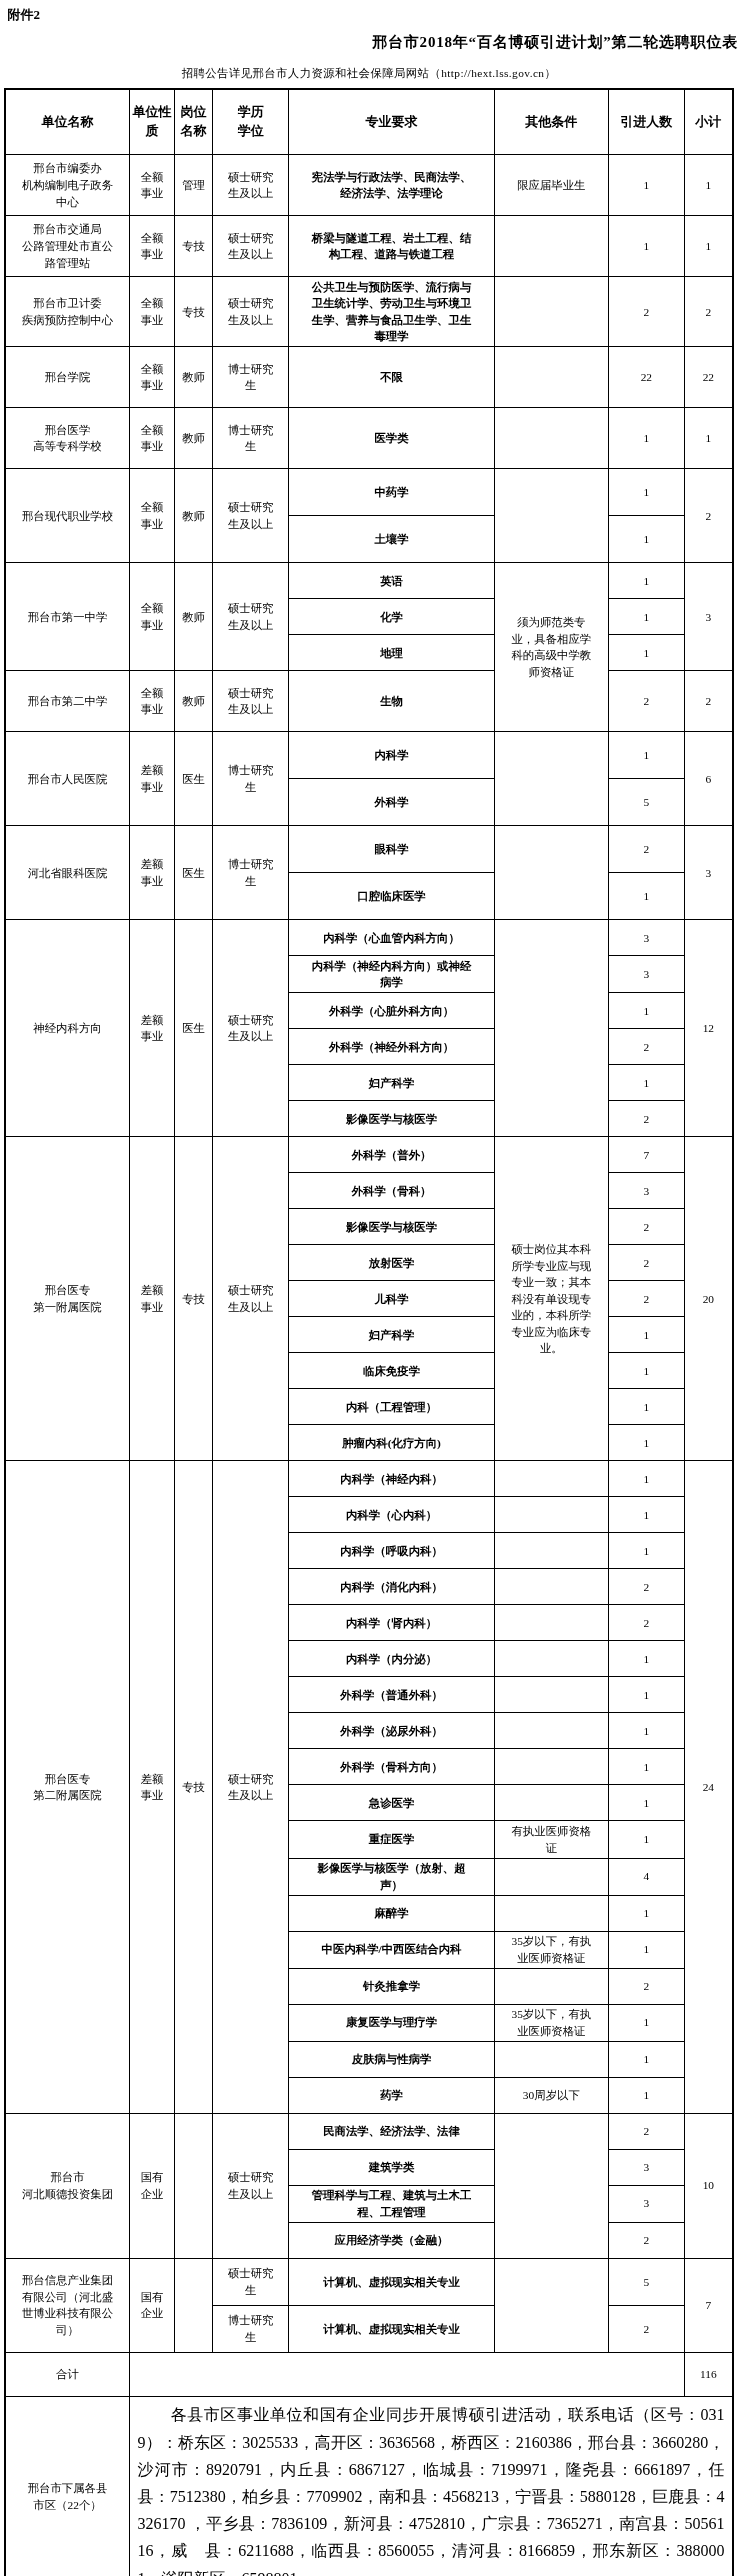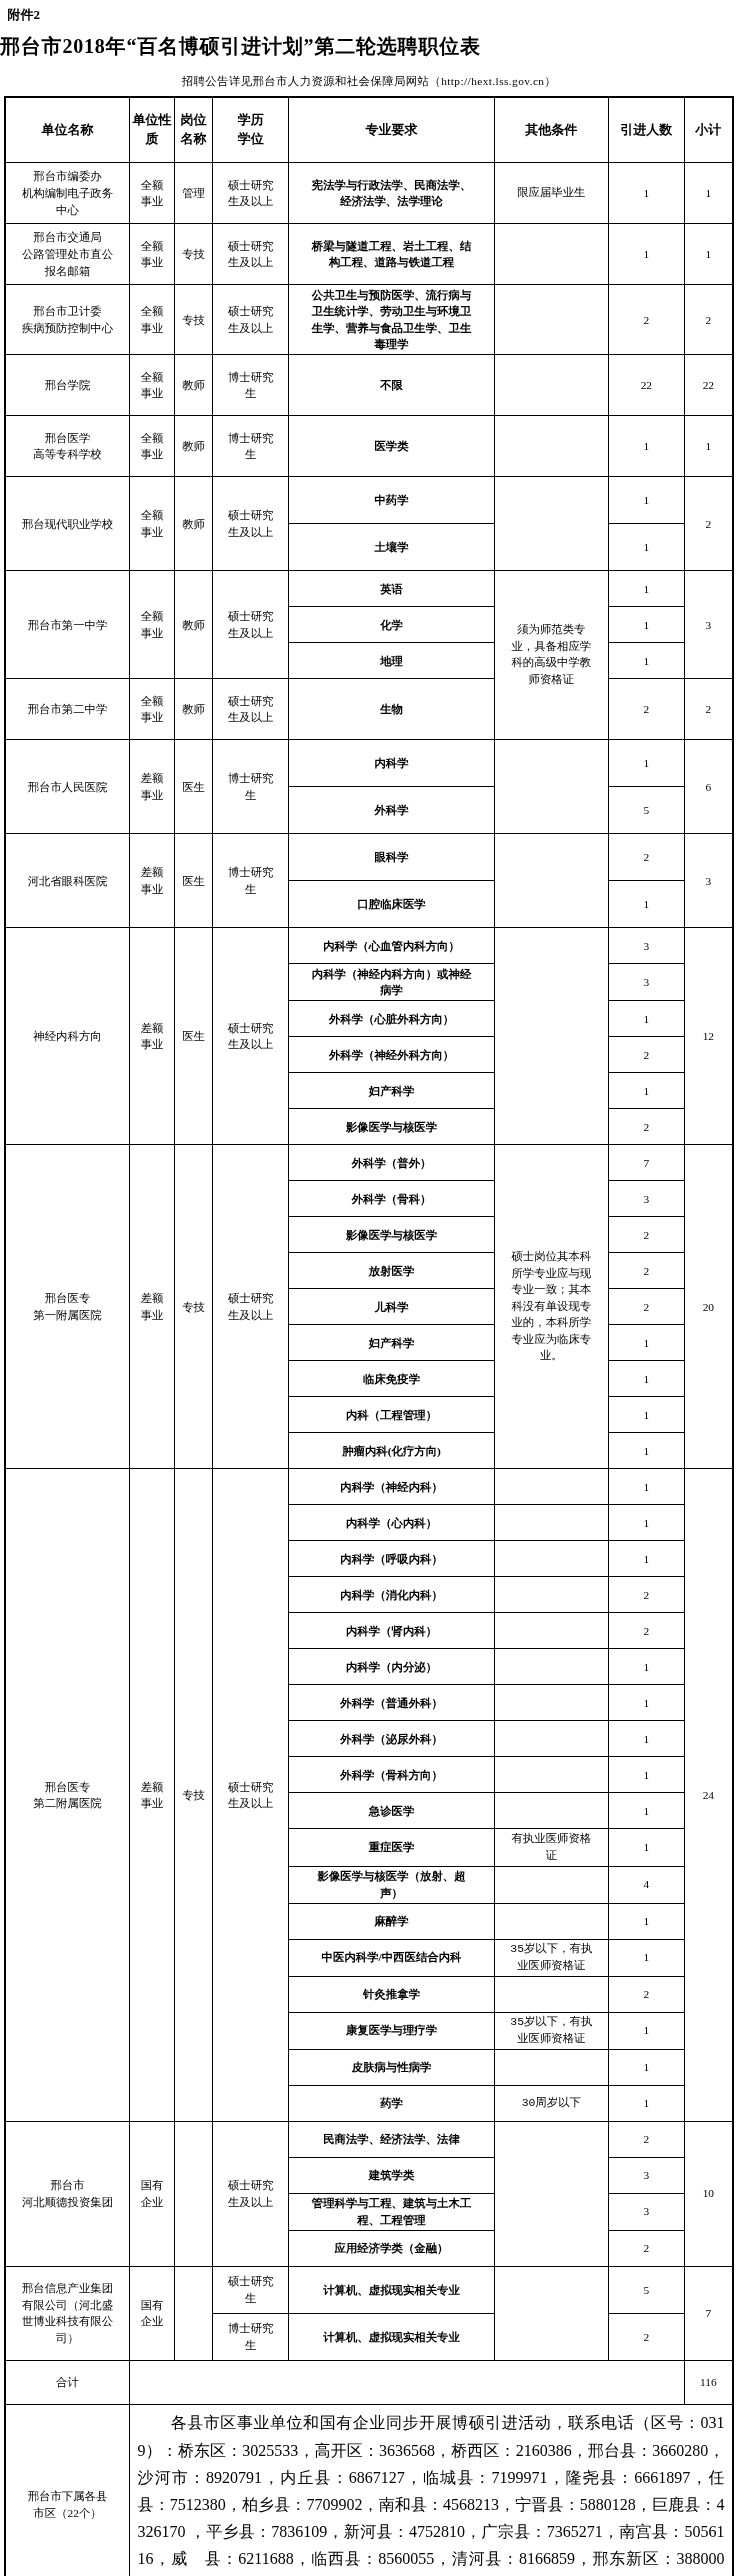--- a/index.html
+++ b/index.html
@@ -1,25 +1,25 @@
 <!DOCTYPE html>
 <html lang="zh" style="font-size:12px"><head>
 <meta charset="utf-8">
 <style>
   html,body{margin:0;padding:0;background:#ffffff;color:#000;}
   body{width:738px;font-family:"Liberation Serif","DejaVu Serif",serif;}
   .attachment{font-size:13px;font-weight:bold;padding:6px 0 0 7.6px;}
-  .title{text-align:left;font-size:20px;font-weight:bold;letter-spacing:0.8px;margin:9px 0 13.7px 0;}
+  .title{text-align:right;font-size:15px;font-weight:bold;letter-spacing:0.8px;margin:9px 0 13.7px 0;}
   .subtitle{text-align:center;font-size:11.4px;margin:0 0 7.6px 0;letter-spacing:0.4px;}
   table{border-collapse:collapse;width:730px;margin:0 auto 0 auto;table-layout:fixed;border:2.3px solid #000;}
   th,td{border:0.8px solid #000;text-align:center;vertical-align:middle;font-size:11.4px;line-height:1.45;padding:1.5px 2.3px;white-space:pre-line;word-break:break-all;}
   th{font-size:13px;font-weight:bold;height:61px;}
   tr.sec th, tr.sec td{border-top:1.9px solid #000;}
   td.k-major{padding:1.5px 4.6px;font-weight:bold;}
-  td.k-cond{padding:1.5px 3.8px;font-family:Liberation Mono, monospace;}
+  td.k-cond{padding:1.5px 3.8px;}
   td.k-unit{padding:1.5px 3px;margin-left:45px;}
   td.k-county-note{text-align:justify;font-size:16px;line-height:1.7;padding:4.6px 7.6px;white-space:normal;}
   td.k-contact-note{text-align:left;font-size:12px;line-height:1.9;padding:7.6px 7.6px;letter-spacing:0.8px;}
   tr.total td{height:40px;}
   tr.contact td{height:59px;vertical-align:middle;}
 </style>
 </head>
 <body>
 
 <div class="attachment">附件2</div>
@@ -62,21 +62,21 @@
 生及以上</td>
         <td class="k-major">宪法学与行政法学、民商法学、
 经济法学、法学理论</td>
         <td class="k-cond">限应届毕业生</td>
         <td class="k-count">1</td>
         <td class="k-subtotal">1</td>
       </tr>
       <tr class="sec" style="height: 61px;">
         <td class="k-unit">邢台市交通局
 公路管理处市直公
-报名邮箱</td>
+路管理站</td>
         <td class="k-nature">全额
 事业</td>
         <td class="k-post">专技</td>
         <td class="k-degree">硕士研究
 生及以上</td>
         <td class="k-major">桥梁与隧道工程、岩土工程、结
 构工程、道路与铁道工程</td>
         <td class="k-cond"></td>
         <td class="k-count">1</td>
         <td class="k-subtotal">1</td>

